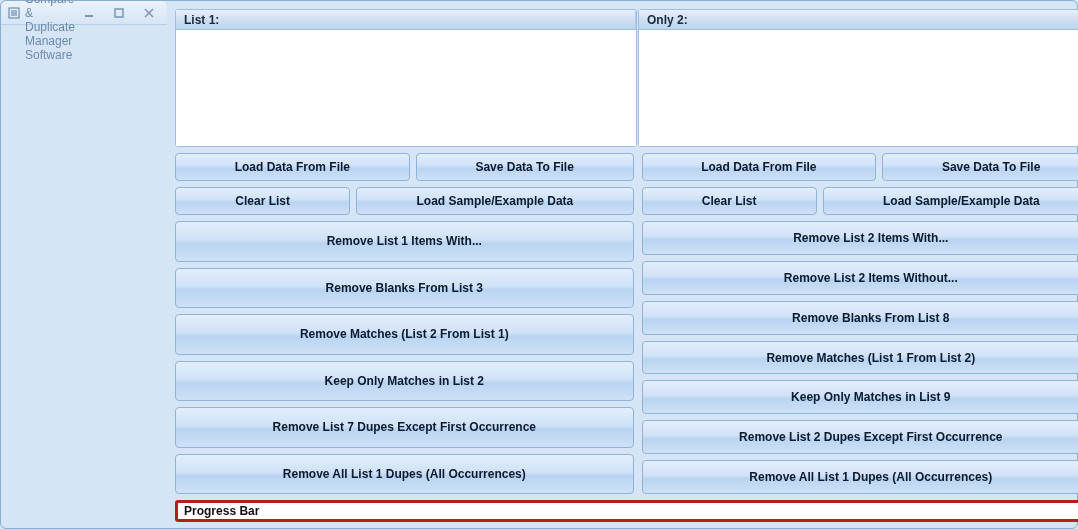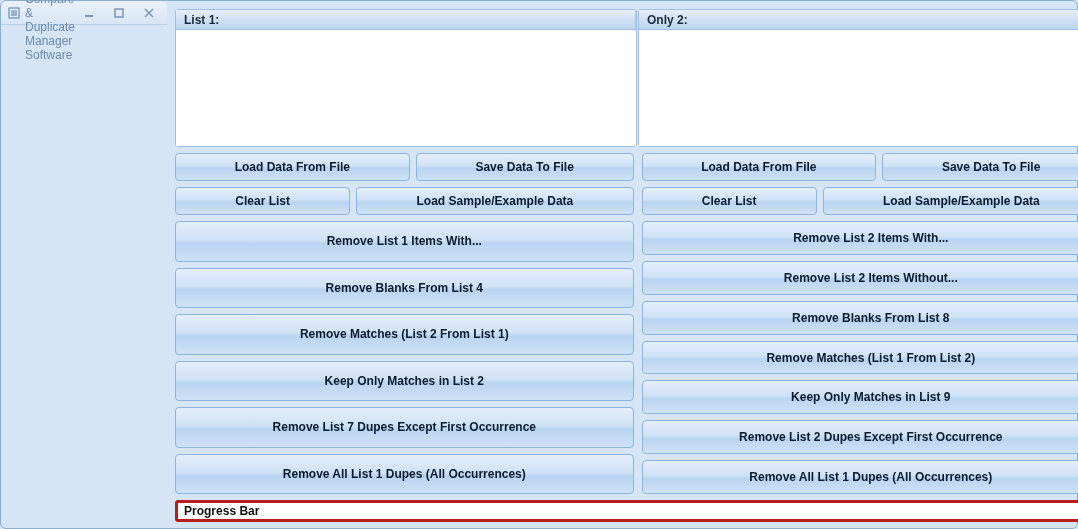--- a/index.html
+++ b/index.html
@@ -187,21 +187,21 @@
       <div class="col">
         <div class="row2">
           <button class="btn">Load Data From File</button>
           <button class="btn">Save Data To File</button>
         </div>
         <div class="row2">
           <button class="btn">Clear List</button>
           <button class="btn">Load Sample/Example Data</button>
         </div>
         <button class="btn">Remove List 1 Items With...</button>
-        <button class="btn">Remove Blanks From List 4</button>
+        <button class="btn">Remove Blanks From List 3</button>
         <button class="btn">Remove Matches (List 2 From List 1)</button>
         <button class="btn">Keep Only Matches in List 2</button>
         <button class="btn">Remove List 7 Dupes Except First Occurrence</button>
         <button class="btn">Remove All List 1 Dupes (All Occurrences)</button>
       </div>
 
       <div class="col">
         <div class="row2">
           <button class="btn">Load Data From File</button>
           <button class="btn">Save Data To File</button>

